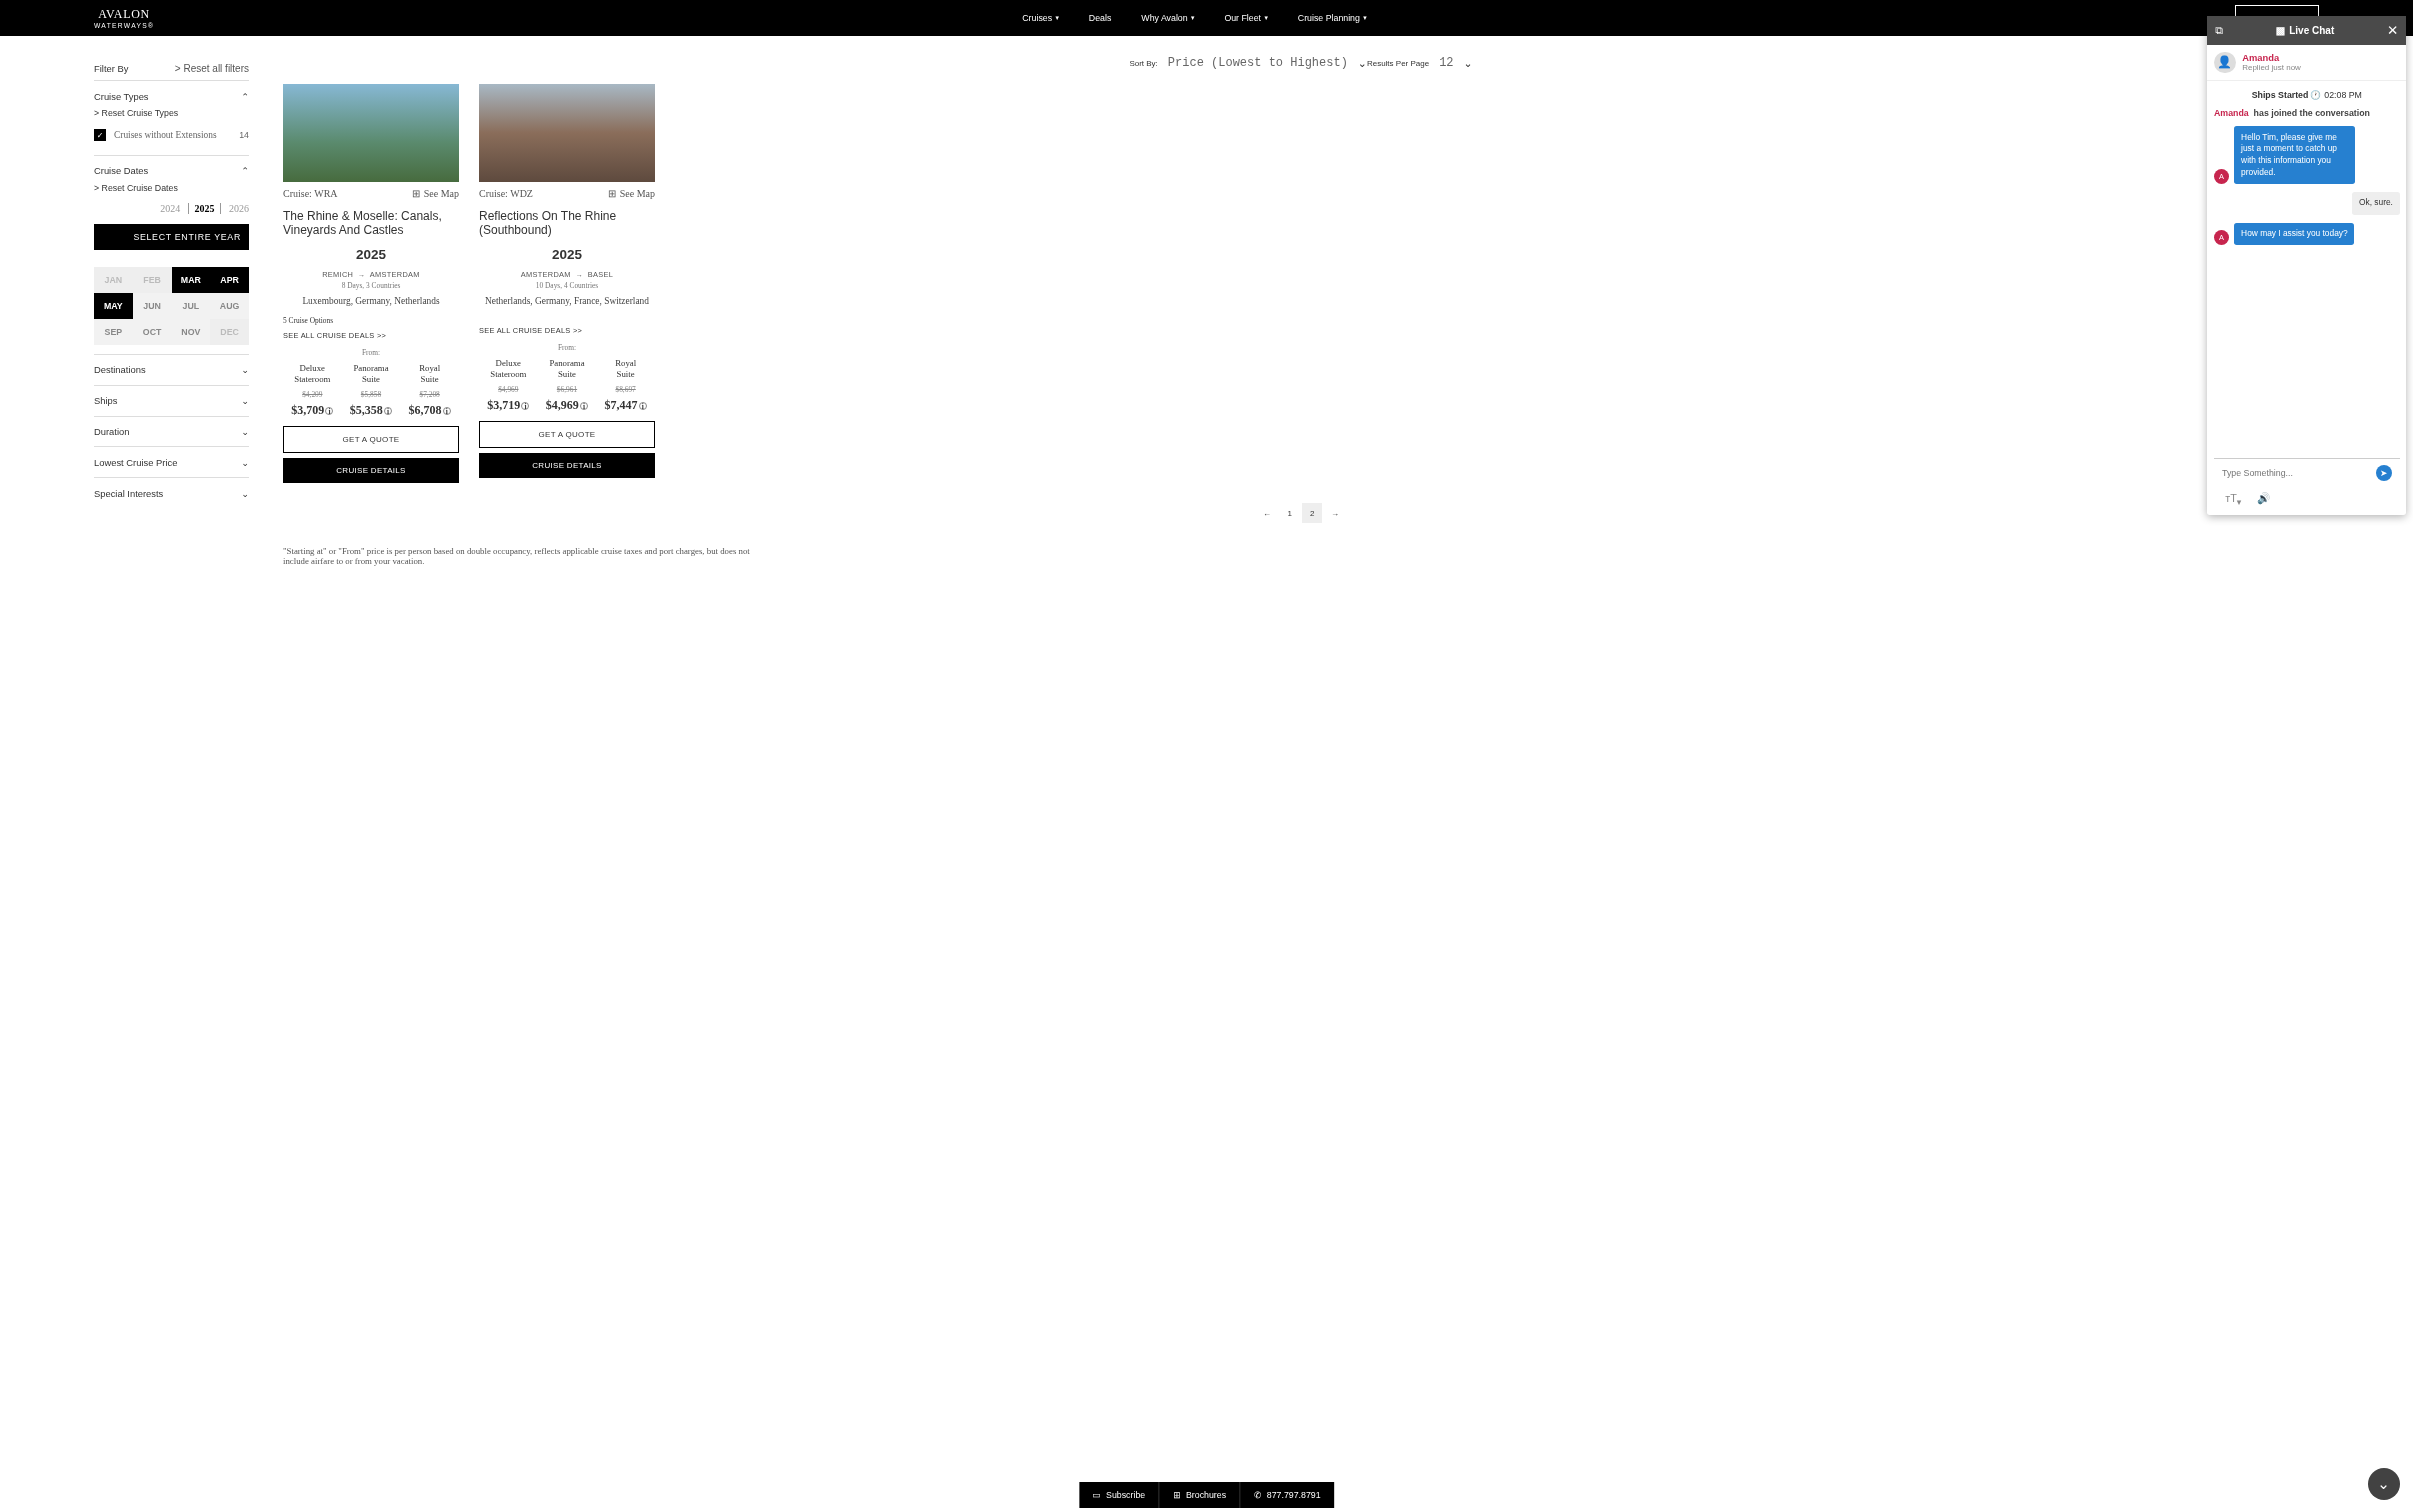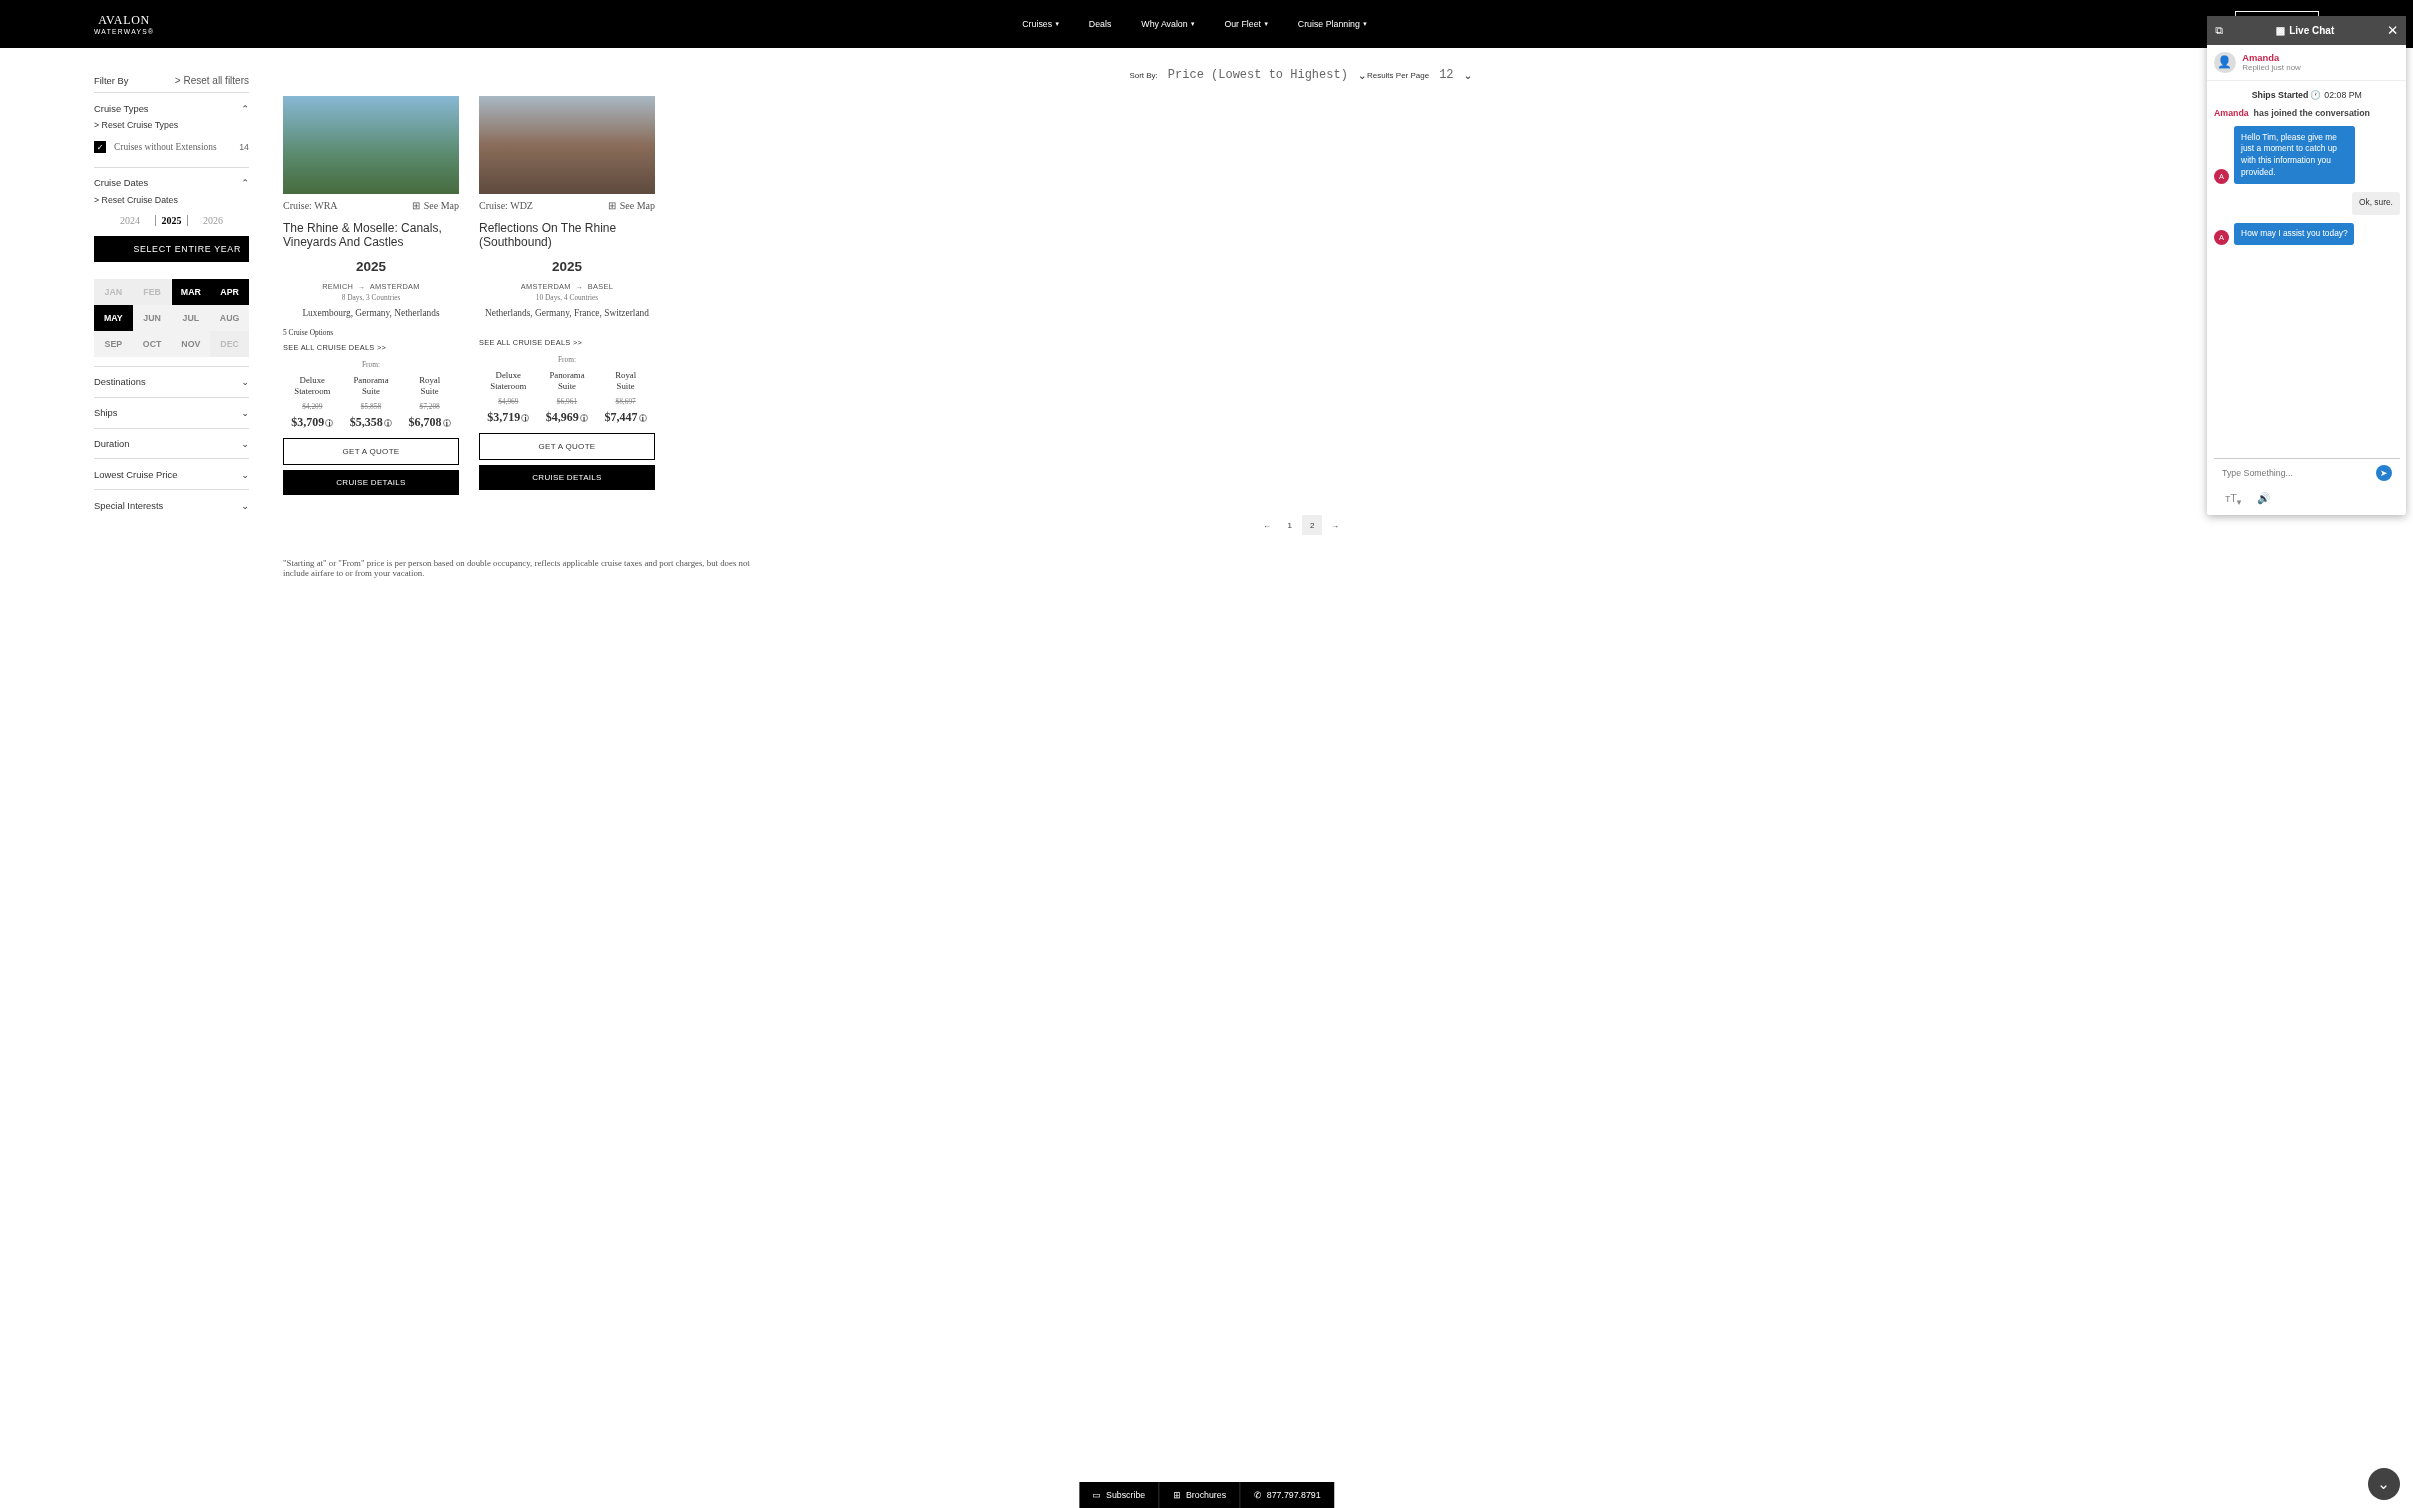--- a/index.html
+++ b/index.html
@@ -1,38 +1,38 @@
 <!DOCTYPE html>
 <html style="font-size:10.8px"><head>
 <meta charset="utf-8">
 <style>
 *{box-sizing:border-box;margin:0;padding:0}
 body{font-family:Arial,Helvetica,sans-serif;color:#333;background:#fff}
-.topbar{background:#000;height:48px;display:flex;align-items:center;padding:0 94px;justify-content:space-between}
+.topbar{background:#000;height:36px;display:flex;align-items:center;padding:0 94px;justify-content:space-between}
 .logo{color:#fff;display:flex;flex-direction:column;align-items:center;font-size:6.7px;letter-spacing:1.3px}
 .logo-top{font-size:12px;font-family:serif;letter-spacing:0.7px}
 .nav{display:flex;gap:30px;color:#fff;font-size:8.8px}
 .nav-item{display:flex;align-items:center;gap:3.4px;cursor:pointer}
 .talk-btn{border:0.7px solid #fff;color:#fff;padding:8px 12px;font-size:8px}
 .chev{font-size:6.7px}
 
 .main{display:flex;padding:20px 94px 0;gap:34px}
 .sidebar{width:155px;flex-shrink:0}
 .filter-hdr{display:flex;justify-content:space-between;align-items:center;padding:6.7px 0}
 .filter-title{font-size:9.4px}
 .reset-all{font-size:10px;color:#555;cursor:pointer}
 .section{border-top:0.7px solid #ddd;padding:9.4px 0}
 .sec-hdr{display:flex;justify-content:space-between;align-items:center;cursor:pointer;font-size:9.4px}
 .reset-link{font-size:8.8px;color:#333;cursor:pointer;padding:6.7px 0;display:block}
 .chk-row{display:flex;align-items:center;gap:8px;padding:4px 0}
 .chk{width:12px;height:12px;background:#000;display:flex;align-items:center;justify-content:center;color:#fff;font-size:8px}
 .chk-label{color:#666;font-family:Georgia,serif;font-size:9.4px;flex:1}
 .chk-count{color:#666;font-size:8.8px}
 
-.years{display:flex;justify-content:center;gap:15px;padding:3.4px 0 10px;font-family:Georgia,serif}
+.years{display:flex;justify-content:flex-end;gap:8px;padding:3.4px 0 10px;font-family:Georgia,serif}
 .year{color:#999;font-size:10px}
 .year.active{color:#000;font-weight:bold;border-left:0.7px solid #999;border-right:0.7px solid #999;padding:0 5.4px}
 .sel-year{background:#000;color:#fff;text-align:right;padding:8px;font-size:8.8px;letter-spacing:0.7px;cursor:pointer}
 .months{display:grid;grid-template-columns:repeat(4,1fr);margin-top:17px}
 .month{padding:8px 0;text-align:center;font-size:8.8px;font-weight:bold;cursor:pointer;color:#888;background:#f2f2f2}
 .month.sel{background:#000;color:#fff}
 .month.dis{background:#eee;color:#bbb}
 
 .content{flex:1}
 .toolbar{display:flex;justify-content:center;align-items:center;padding:0 0 13.5px}

